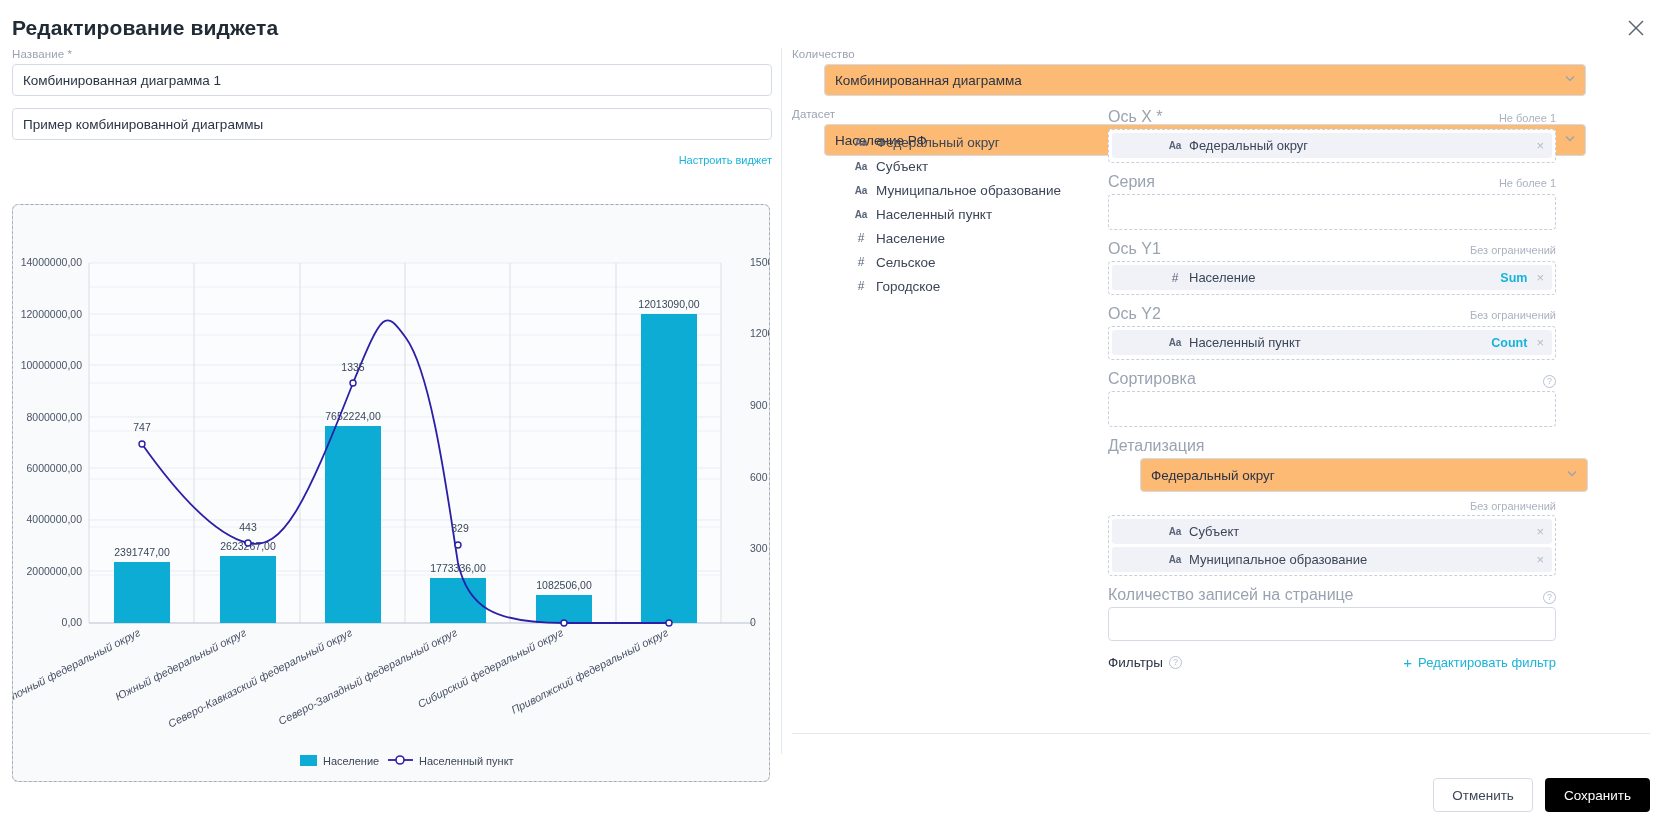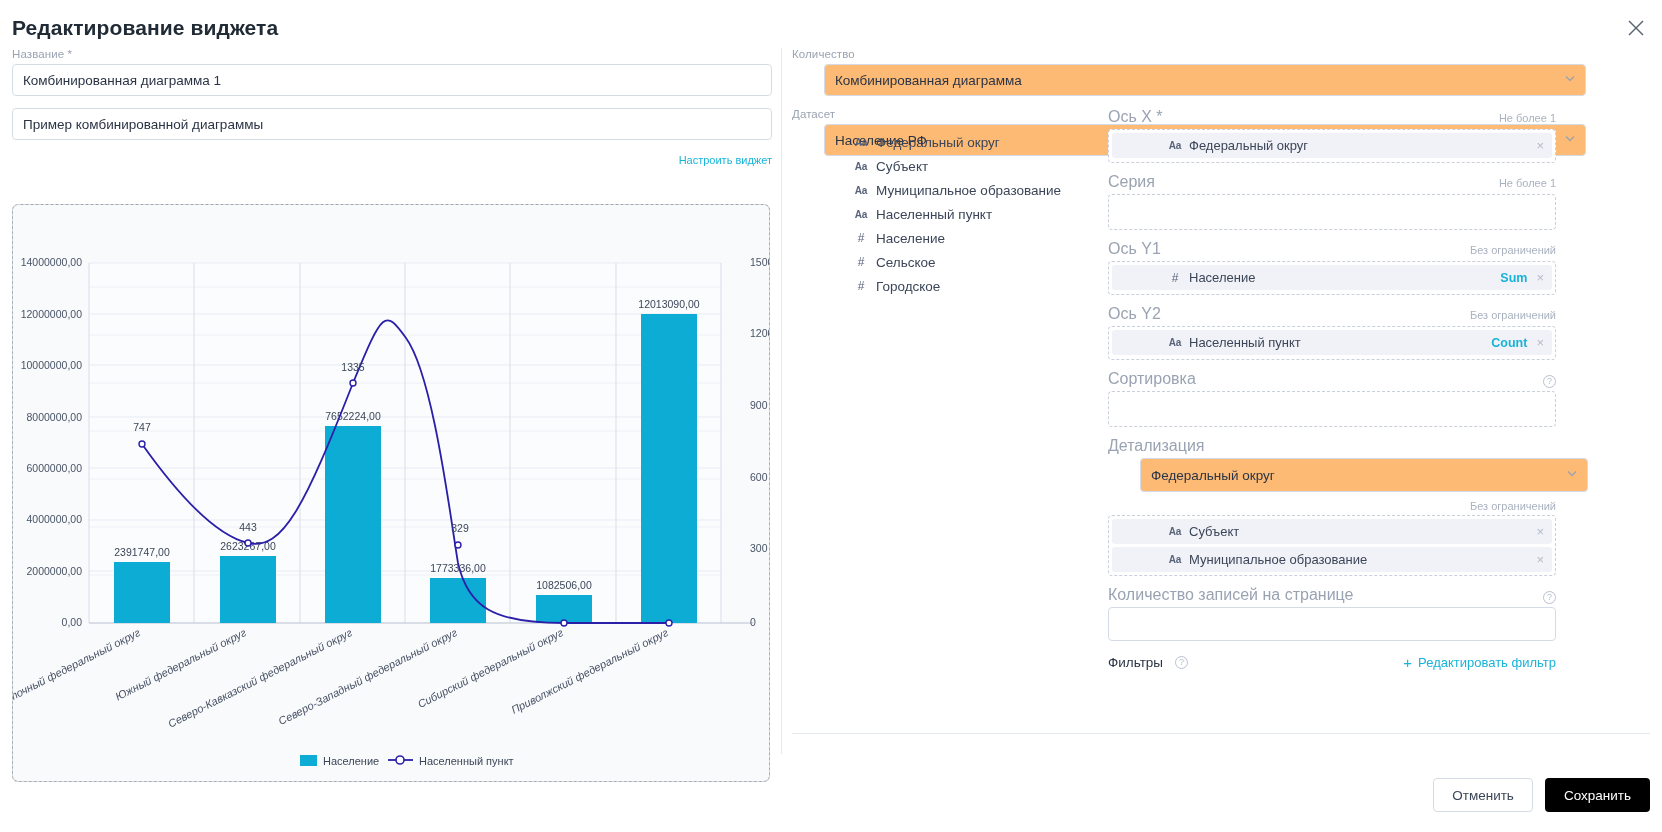--- a/index.html
+++ b/index.html
@@ -127,21 +127,21 @@
     width:100%; height:34px;
     border:1px solid #d5dbe5; border-radius:4px;
     background:#fff; outline:none; padding:0 10px;
     font-size:13px;
   }
 
   .filters-row {
     display:flex; justify-content:space-between; align-items:center;
     margin-top:14px;
   }
-  .filters-label { font-size:13.5px; color:#2b3445; display:flex; gap:12px; align-items:center; }
+  .filters-label { font-size:13.5px; color:#2b3445; display:flex; gap:6px; align-items:center; }
   .edit-filter {
     font-size:13px; color:#19b3d8; cursor:pointer;
     display:flex; align-items:center; gap:6px;
   }
   .plus { font-size:15px; line-height:1; }
 
   
   .footer-divider {
     position:absolute; left:792px; top:733px; width:858px; height:1px;
     background:#e4e8ef;

